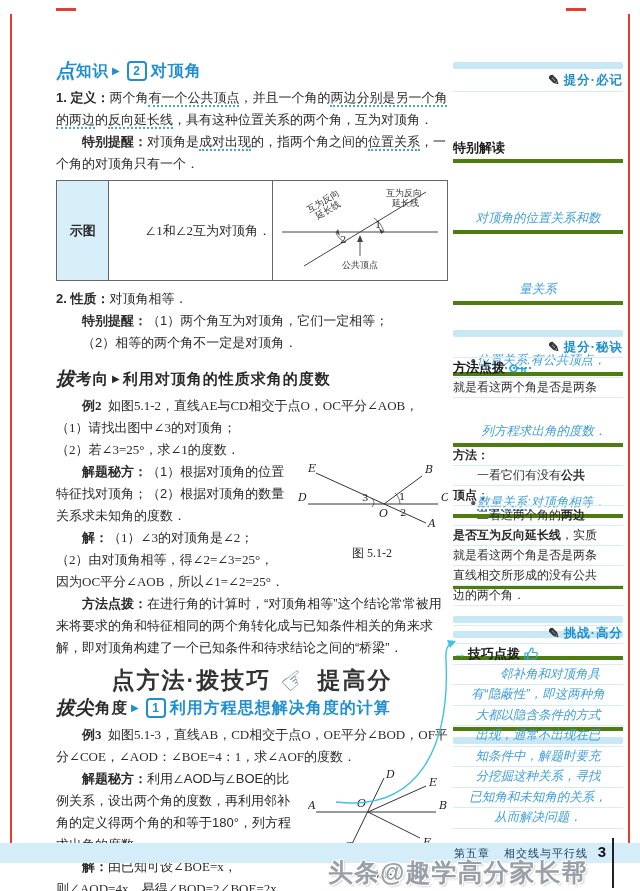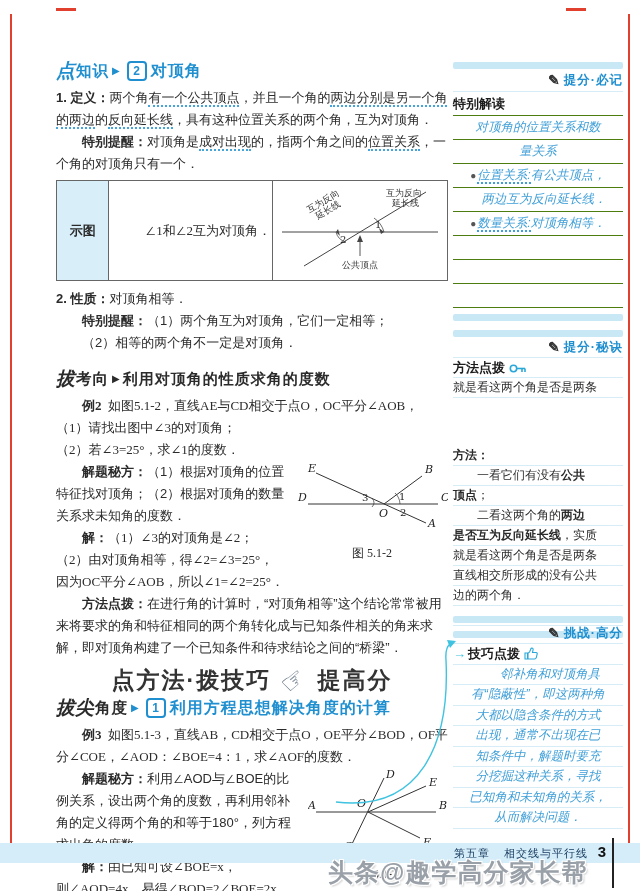--- a/index.html
+++ b/index.html
@@ -45,21 +45,21 @@
   .anglabel{font-size:10px;fill:#222;font-style:normal;}
   .cnlabel{font-size:9px;fill:#333;font-family:"Liberation Sans",sans-serif;font-style:normal;}
   .clear{clear:both;}
 
   
   .sbox{position:absolute;left:453px;width:170px;font-size:12.5px;}
   .sbar{height:7px;background:#c9e8f6;border-radius:2px;}
   .stag{display:flex;justify-content:flex-end;align-items:center;color:#1f8fd0;font-weight:bold;
     font-size:12.5px;height:22px;border-bottom:1px solid #d6edf8;letter-spacing:1px;}
   .pencil{color:#333;margin-right:3px;font-size:14px;font-style:normal;}
-  .srow{border-bottom:1px solid #4d7c0f;line-height:23px;height:23px;white-space:nowrap;}
+  .srow{border-bottom:4px solid #4d7c0f;line-height:23px;height:23px;white-space:nowrap;margin-top:44px;}
   .srow2{border-bottom:1px solid #d6edf8;line-height:19px;height:19px;white-space:nowrap;font-size:12px;}
   .srow3{border-bottom:1px solid #d6edf8;line-height:19.5px;height:19.5px;white-space:nowrap;}
   .shead{font-weight:bold;color:#1c1c1c;font-size:13px;}
   .hw{color:#3f9fd8;font-style:italic;font-size:12.5px;text-align:center;}
   .hw-em{border-bottom:2px dotted #3f9fd8;}
   .bullet{color:#555;font-size:10px;margin-right:1px;font-style:normal;}
   .cyan-arrow{color:#3fc3e0;font-weight:bold;margin-right:2px;font-style:normal;}
   .ikey,.ithumb{vertical-align:-2px;margin-left:4px;}
 
   
@@ -234,21 +234,21 @@
 <div class="sbox" style="top:62px">
   <div class="sbar"></div>
   <div class="stag">
     <span class="pencil">✎</span>
     <span>提分·必记</span>
   </div>
   <div class="srow shead">特别解读</div>
   <div class="srow hw">对顶角的位置关系和数</div>
   <div class="srow hw">量关系</div>
   <div class="srow hw"><span class="bullet">●</span><span class="hw-em">位置关系:</span><span>有公共顶点，</span></div>
-  <div class="srow hw" style="padding-left:12px">两边互为反向延长线．</div>
+  <div class="srow hw" style="padding-left:12px">列方程求出角的度数．</div>
   <div class="srow hw"><span class="bullet">●</span><span class="hw-em">数量关系:</span><span>对顶角相等．</span></div>
   <div class="srow"></div>
   <div class="srow"></div>
   <div class="srow"></div>
   <div class="sbar" style="margin-top:6px"></div>
 </div>
 
 <div class="sbox" style="top:330px">
   <div class="sbar"></div>
   <div class="stag" style="height:20px">

